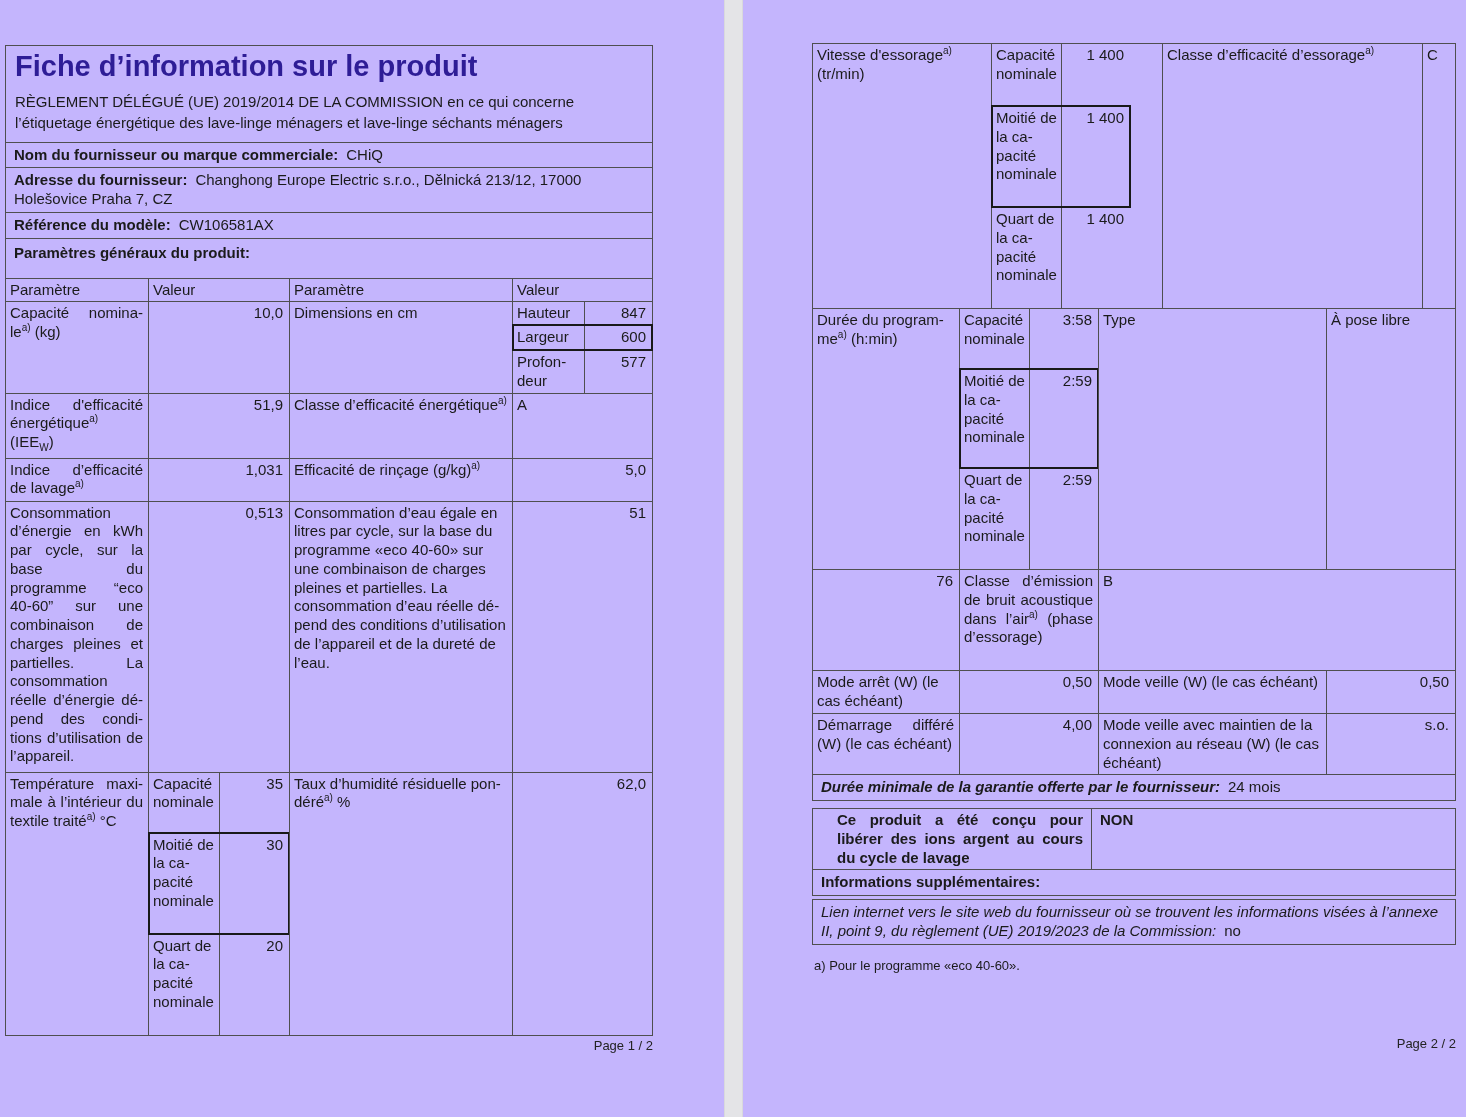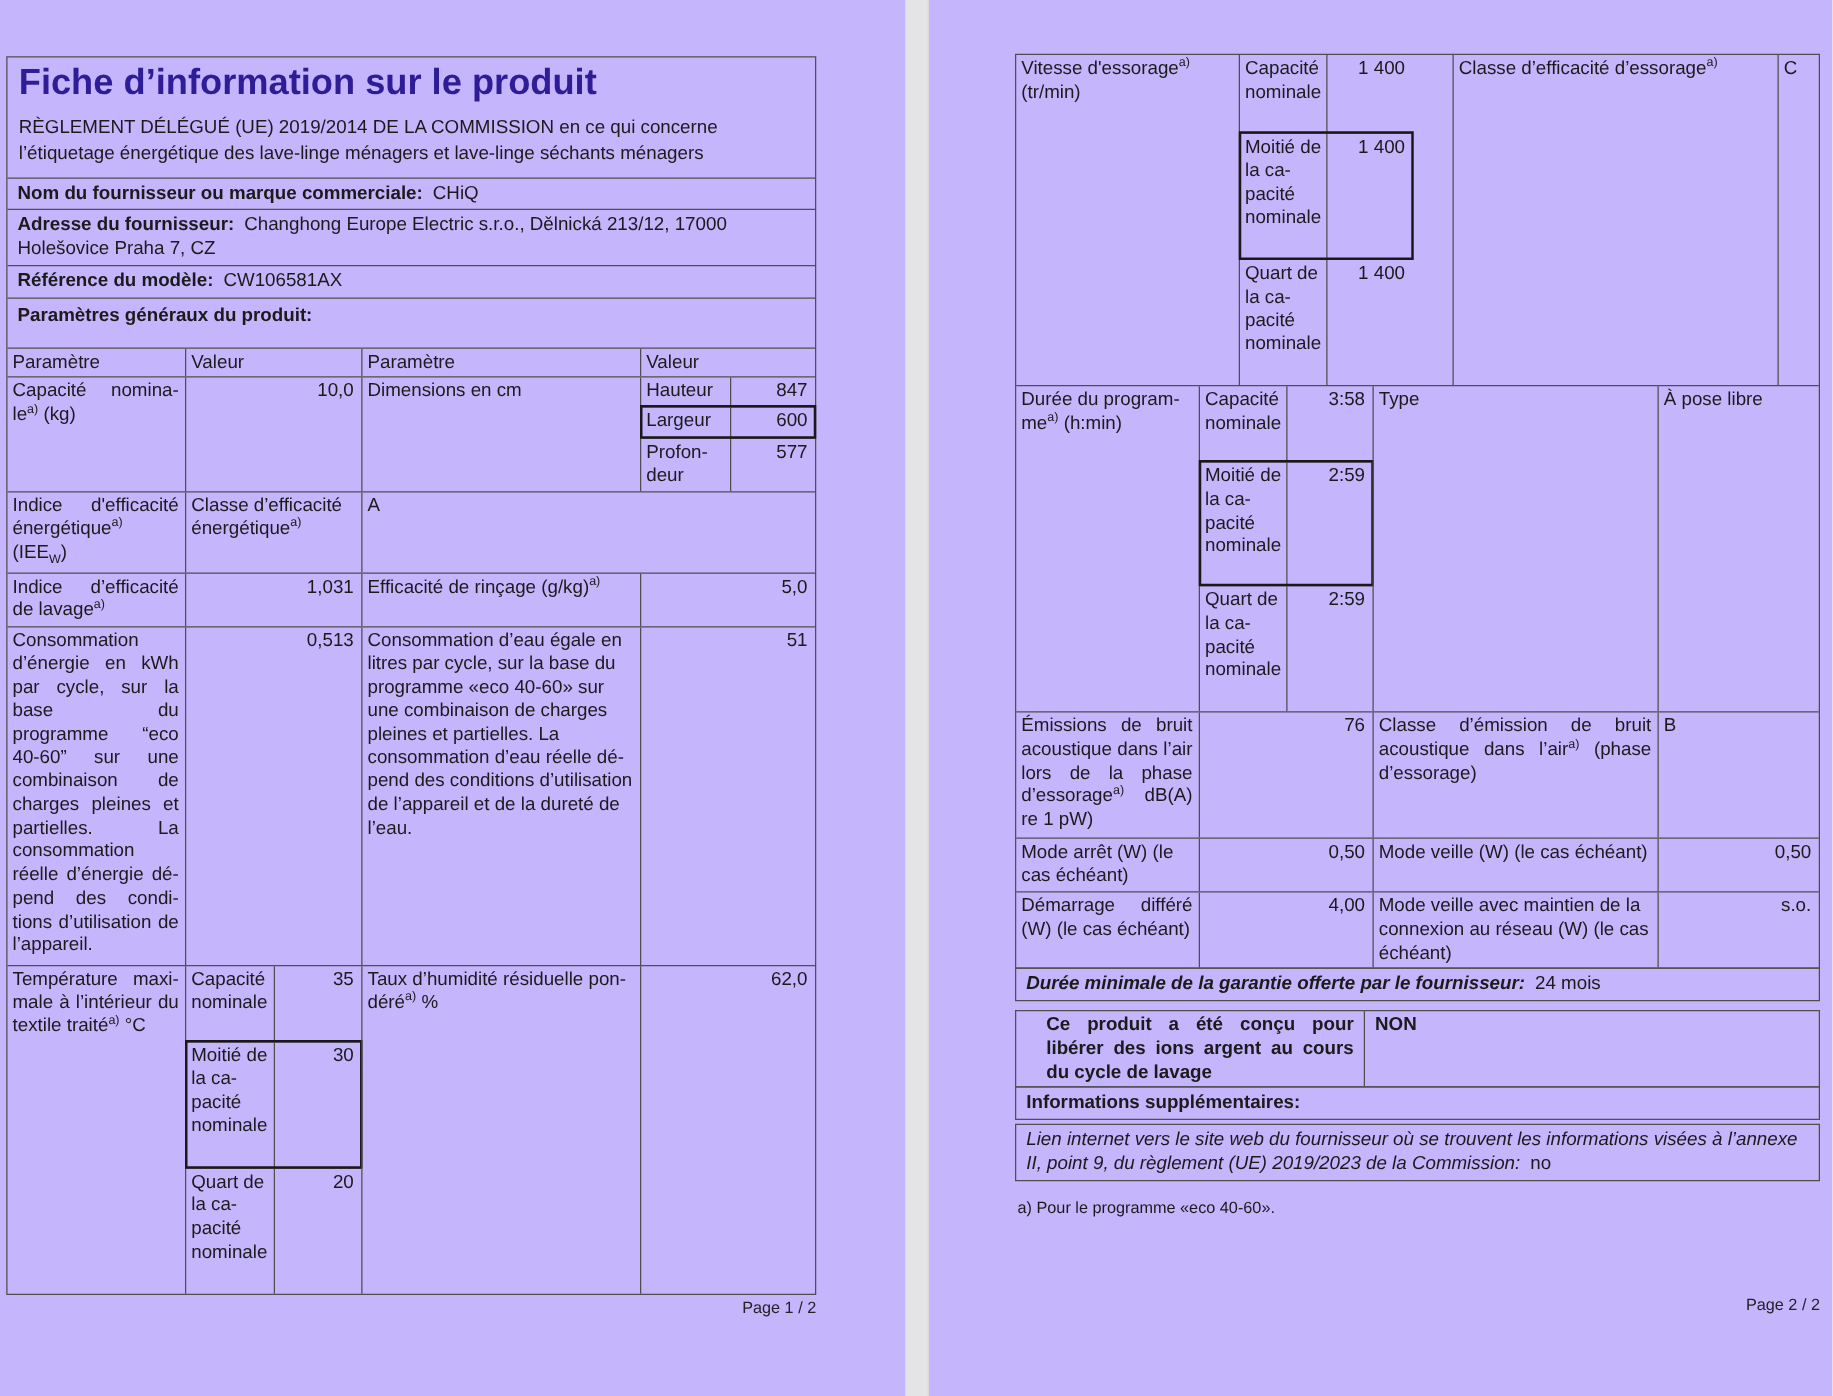--- a/index.html
+++ b/index.html
@@ -114,20 +114,21 @@
               <div class="sk">Profon­deur</div>
               <div class="sv">577</div>
             </div>
           </div>
         </div>
 
         <div class="row cols-p1" style="min-height:64px;">
           <div class="cell jz">
             <span>Indice d'efficaci­té énergétique</span><sup class="sp">a)</sup><span> (IEE</span><sub class="sb">W</sub><span>)</span>
           </div>
+          <div class="cell val">51,9</div>
           <div class="cell">
             <span>Classe d’efficacité énergétique</span><sup class="sp">a)</sup>
           </div>
           <div class="cell">A</div>
         </div>
 
         <div class="row cols-p1" style="min-height:42px;">
           <div class="cell jz">
             <span>Indice d’efficacité de lavage</span><sup class="sp">a)</sup>
           </div>
@@ -221,23 +222,20 @@
           <div class="subrow" style="min-height:100px;">
             <div class="sk">Quart de la ca­pacité nomi­nale</div>
             <div class="sv">2:59</div>
           </div>
         </div>
         <div class="cell">Type</div>
         <div class="cell">À pose libre</div>
       </div>
 
       <div class="row cols-p2" style="min-height:100px;">
-        <div class="cell jz">
-          <span>Émissions de bruit acoustique dans l’air lors de la phase d’essorage</span><sup class="sp">a)</sup><span> dB(A) re 1 pW)</span>
-        </div>
         <div class="cell val">76</div>
         <div class="cell jz">
           <span>Classe d’émission de bruit acoustique dans l’air</span><sup class="sp">a)</sup><span> (phase d’essorage)</span>
         </div>
         <div class="cell">B</div>
       </div>
 
       <div class="row cols-p2" style="min-height:42px;">
         <div class="cell">Mode arrêt (W) (le cas échéant)</div>
         <div class="cell val">0,50</div>

